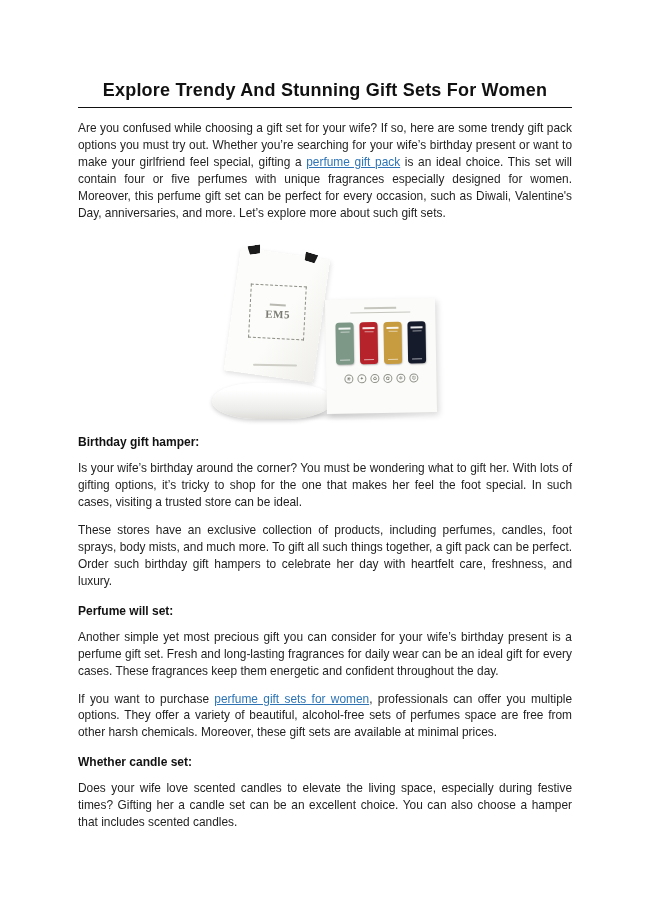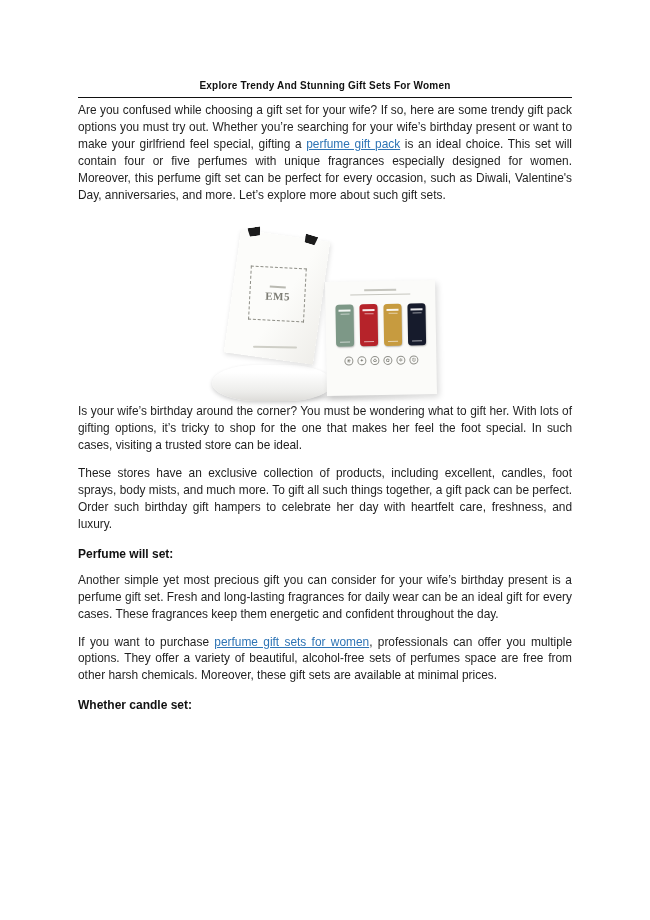--- a/index.html
+++ b/index.html
@@ -3,22 +3,22 @@
 <meta charset="utf-8">
 <style>
   html,body{margin:0;padding:0;}
   body{
     width:650px;height:920px;background:#ffffff;
     font-family:"Liberation Sans","DejaVu Sans",sans-serif;
     color:#1f1f1f;overflow:hidden;
   }
   .page{padding:80px 78px 0 78px;width:494px;}
   .doc-title{
-    font-size:10px;font-weight:700;text-align:center;color:#111;
-    margin:0 0 4px 0;padding-bottom:6px;border-bottom:1.6px solid #111;
+    font-size:18px;font-weight:700;text-align:center;color:#111;
+    margin:0 0 12px 0;padding-bottom:6px;border-bottom:1.6px solid #111;
     letter-spacing:.2px;
   }
   p.para{
     font-size:11.9px;line-height:16.9px;text-align:justify;
     margin:0 0 11px 0;
   }
   .sec-heading{
     font-size:12px;font-weight:700;color:#111;
     margin:14px 0 10px 0;line-height:15px;
   }
@@ -137,22 +137,24 @@
         <span class="badge">❀</span>
         <span class="badge">✦</span>
         <span class="badge">♻</span>
         <span class="badge">✿</span>
         <span class="badge">❄</span>
         <span class="badge">☮</span>
       </div>
     </div>
   </div>
 
+  <h2 class="sec-heading">Birthday gift hamper:</h2>
   <p class="para">Is your wife’s birthday around the corner? You must be wondering what to gift her.  With lots of gifting options, it’s tricky to shop for the one that makes her feel the foot special.  In such cases, visiting a trusted store can be ideal.</p>
-  <p class="para">These stores have an exclusive collection of products, including excellent, candles, foot sprays, body mists, and much more.  To gift all such things together, a gift pack can be perfect.  Order such birthday gift hampers to celebrate her day with heartfelt care, freshness, and luxury.</p>
+  <p class="para">These stores have an exclusive collection of products, including perfumes, candles, foot sprays, body mists, and much more.  To gift all such things together, a gift pack can be perfect.  Order such birthday gift hampers to celebrate her day with heartfelt care, freshness, and luxury.</p>
 
   <h2 class="sec-heading">Perfume will set:</h2>
   <p class="para">Another simple yet most precious gift you can consider for your wife’s birthday present is a perfume gift set.  Fresh and long-lasting fragrances for daily wear can be an ideal gift for every cases.  These fragrances keep them energetic and confident throughout the day.</p>
   <p class="para"><span>If you want to purchase </span><a class="doclink" style="color: rgb(46, 116, 181);">perfume gift sets for women</a><span>, professionals can offer you multiple options.  They offer a variety of beautiful, alcohol-free sets of perfumes space are free from other harsh chemicals.  Moreover, these gift sets are available at minimal prices.</span></p>
 
   <h2 class="sec-heading">Whether candle set:</h2>
+  <p class="para">Does your wife love scented candles to elevate the living space, especially during festive times? Gifting her a candle set can be an excellent choice.  You can also choose a hamper that includes scented candles.</p>
 
 </div>
 
 </body></html>

